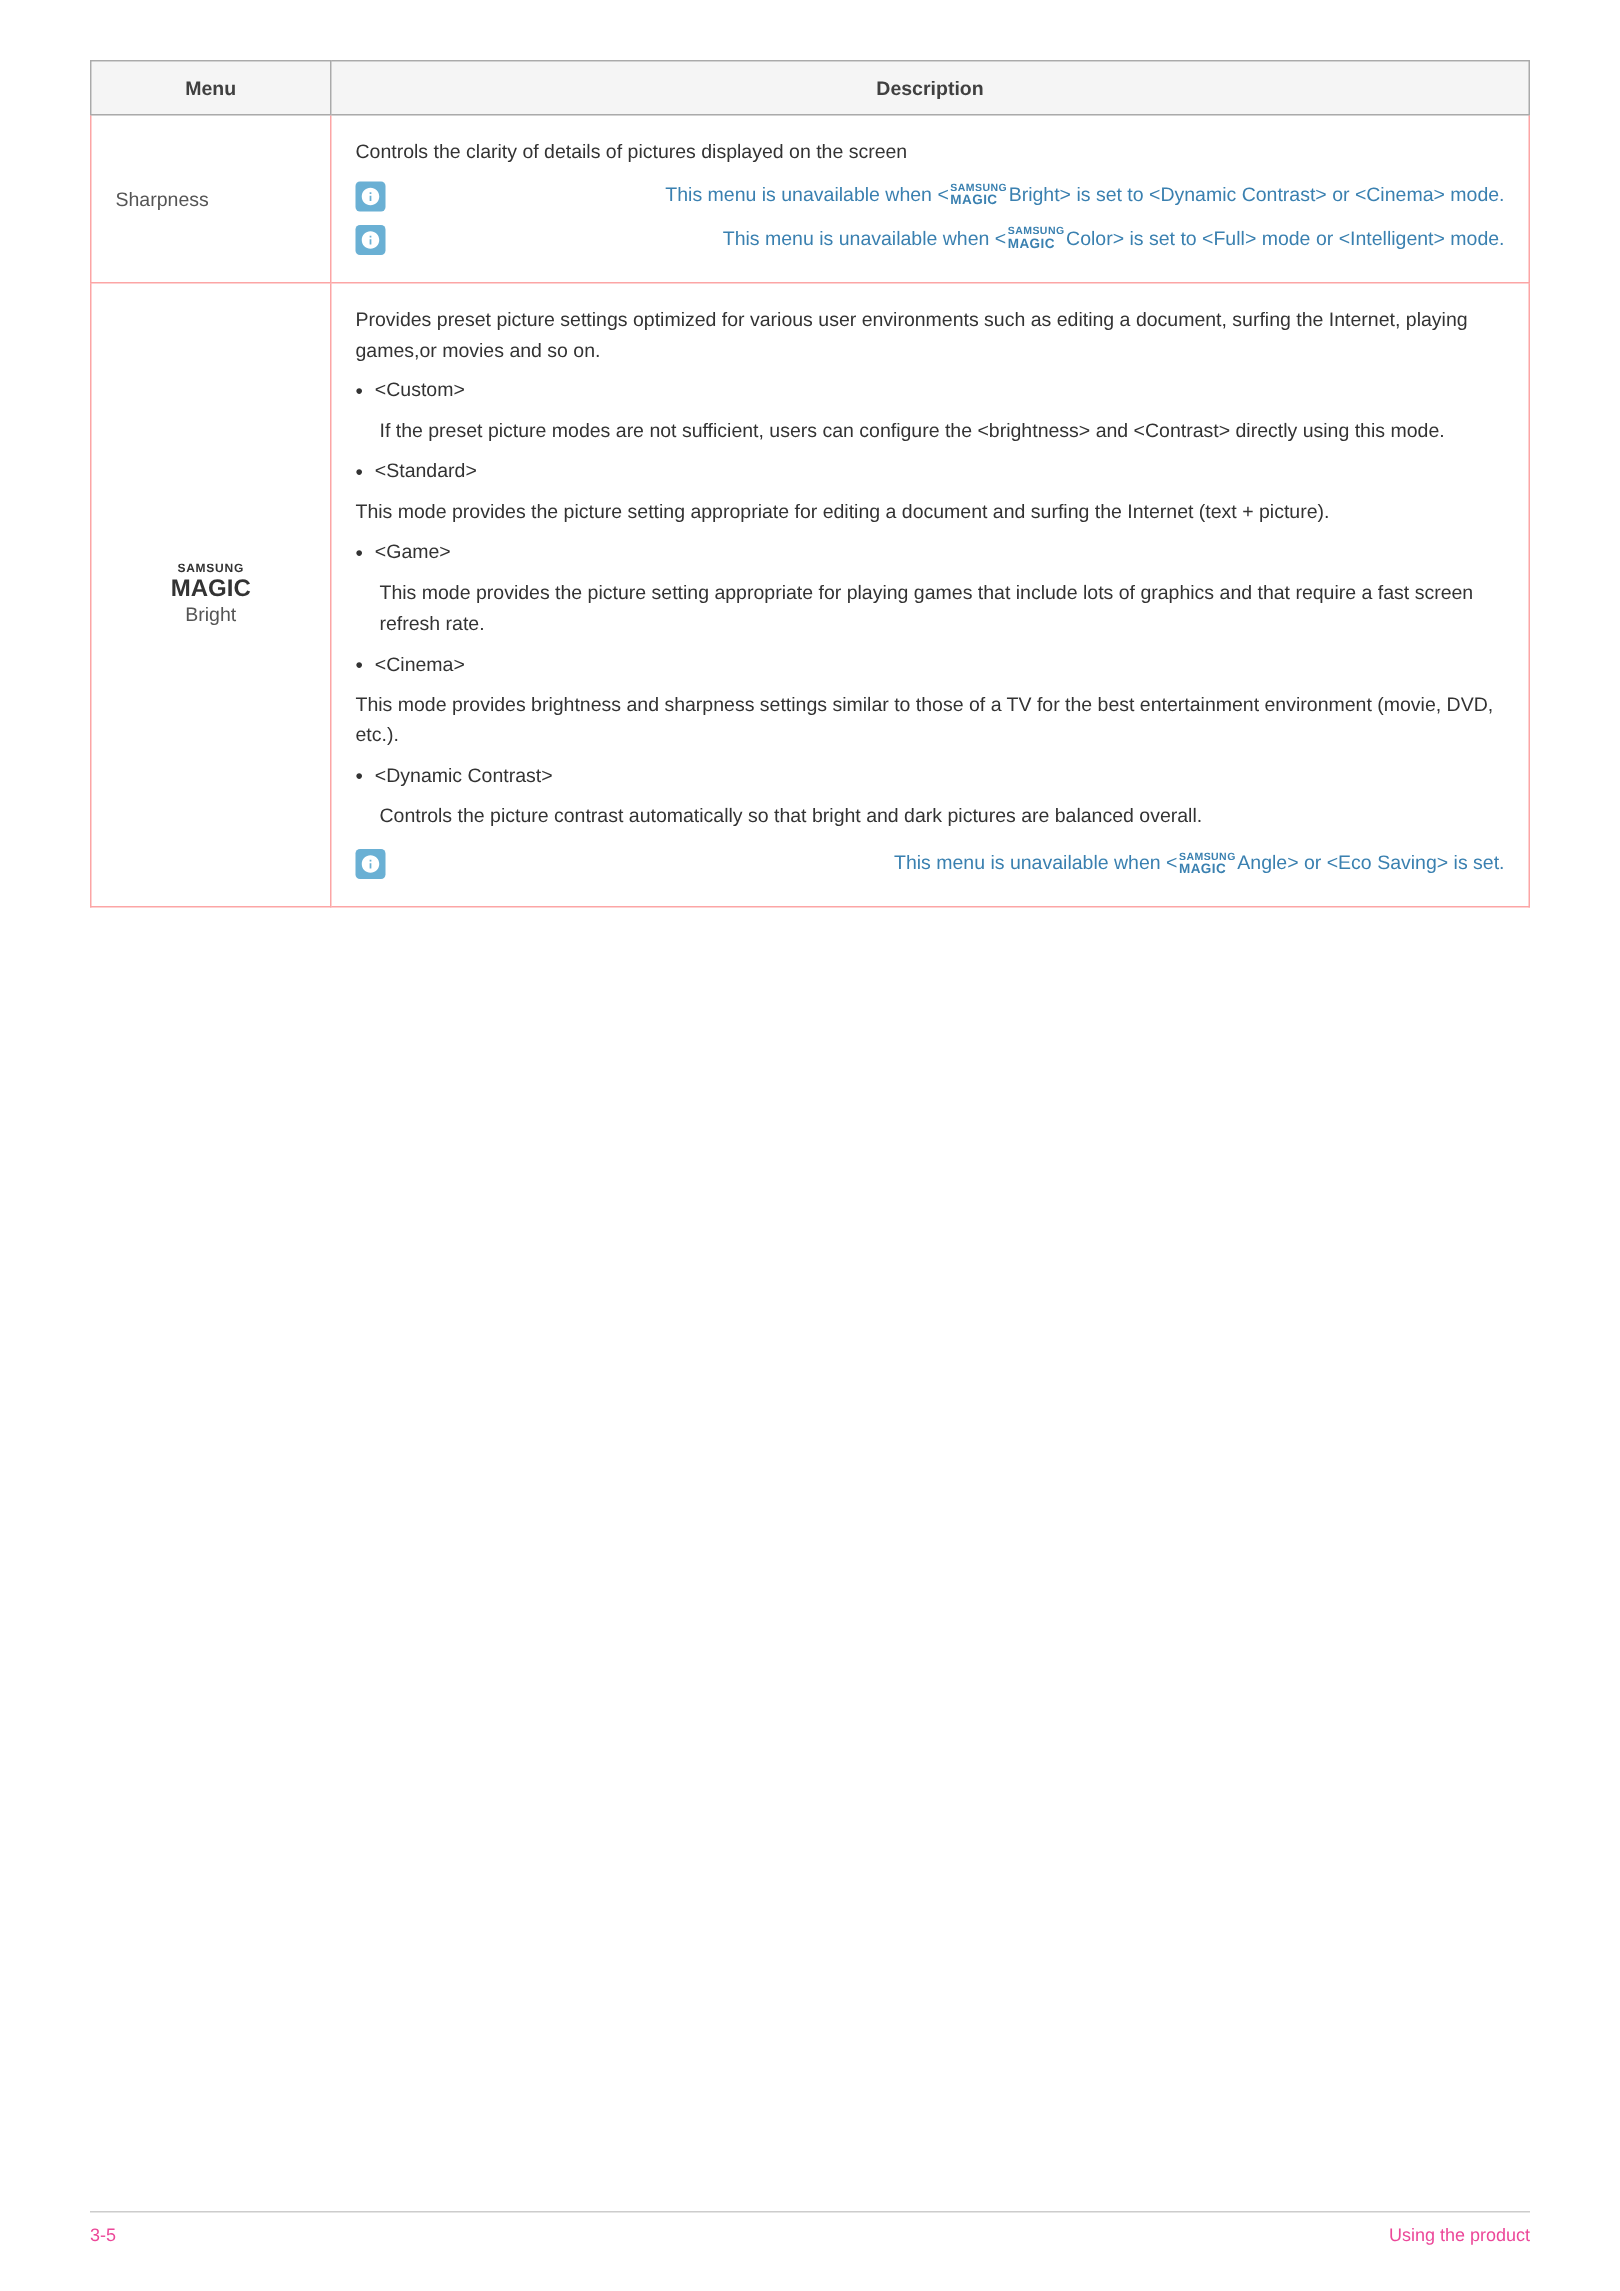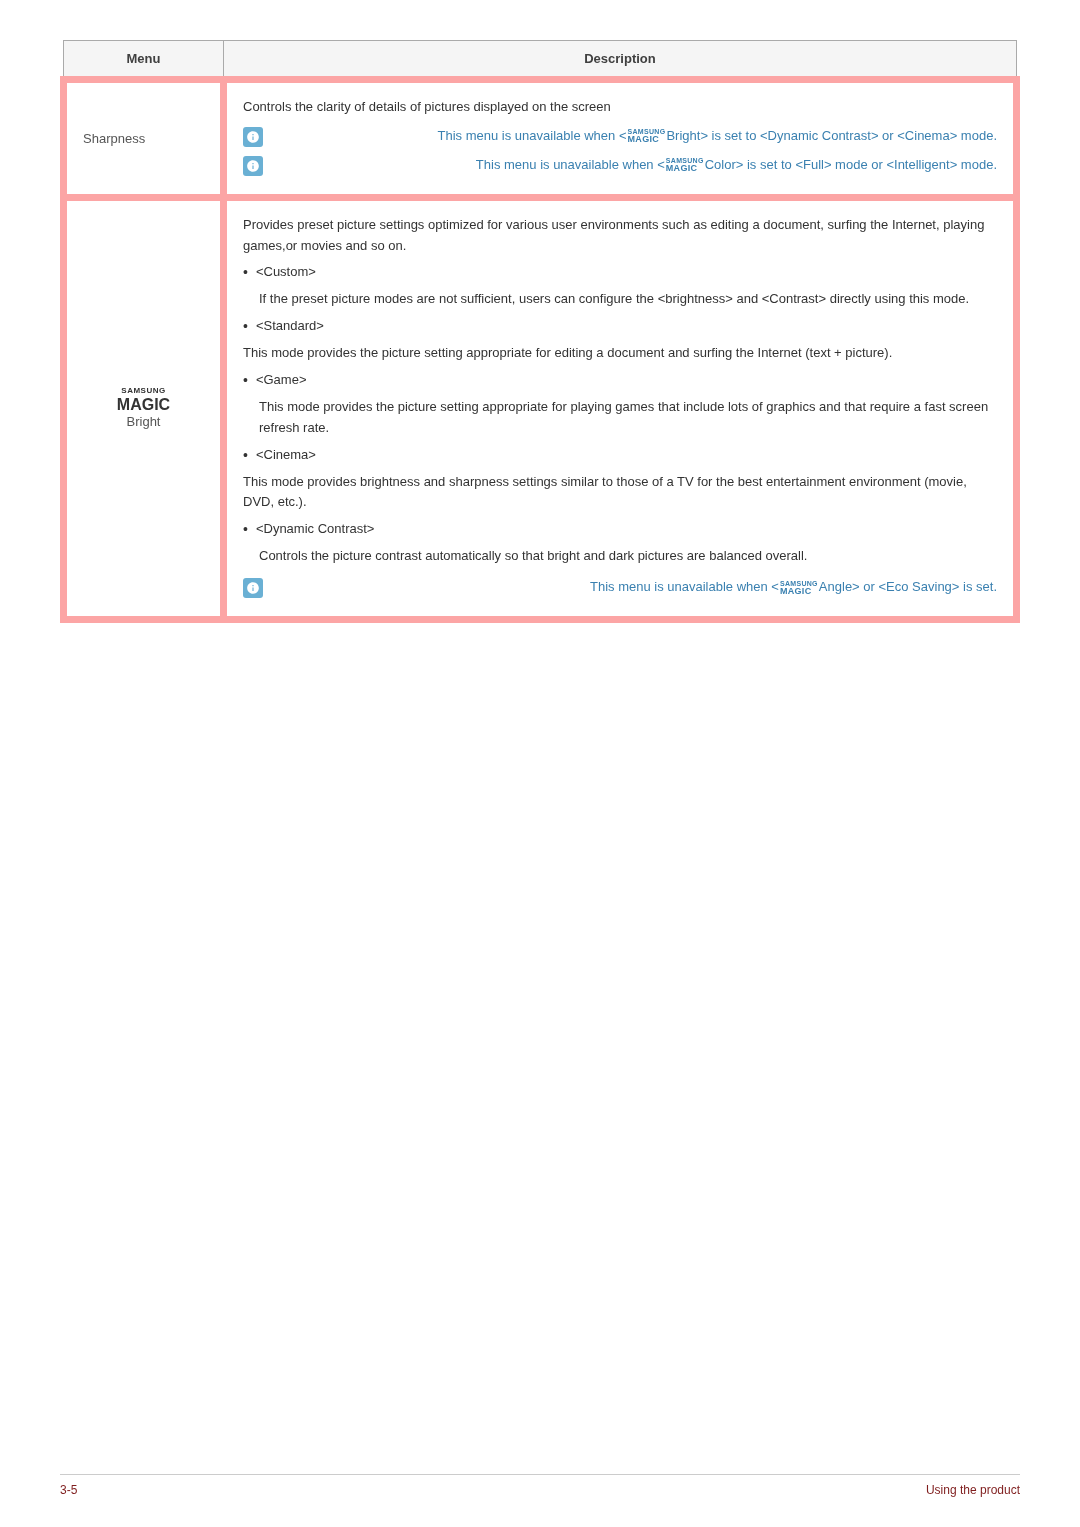--- a/index.html
+++ b/index.html
@@ -27,21 +27,21 @@
       background: #f5f5f5;
       border: 1px solid #aaa;
       padding: 10px 16px;
       font-weight: bold;
       font-size: 13px;
       color: #404040;
       text-align: center;
     }
 
     tbody tr td {
-      border: 7px solid #fca5a5;
+      border: 1px solid #fca5a5;
       padding: 14px 16px;
       vertical-align: top;
     }
 
     .menu-col {
       width: 160px;
       text-align: left;
       vertical-align: middle;
       font-size: 13px;
       color: #555;
@@ -124,21 +124,21 @@
     }
 
     .page-footer {
       position: absolute;
       bottom: 30px;
       left: 60px;
       right: 60px;
       display: flex;
       justify-content: space-between;
       font-size: 12px;
-      color: #7f1d1d;
+      color: #ec4899;
       border-top: 1px solid #ccc;
       padding-top: 8px;
     }
 
     .samsung-magic-inline {
       display: inline-flex;
       flex-direction: column;
       line-height: 1;
       font-size: 8px;
       font-weight: bold;

